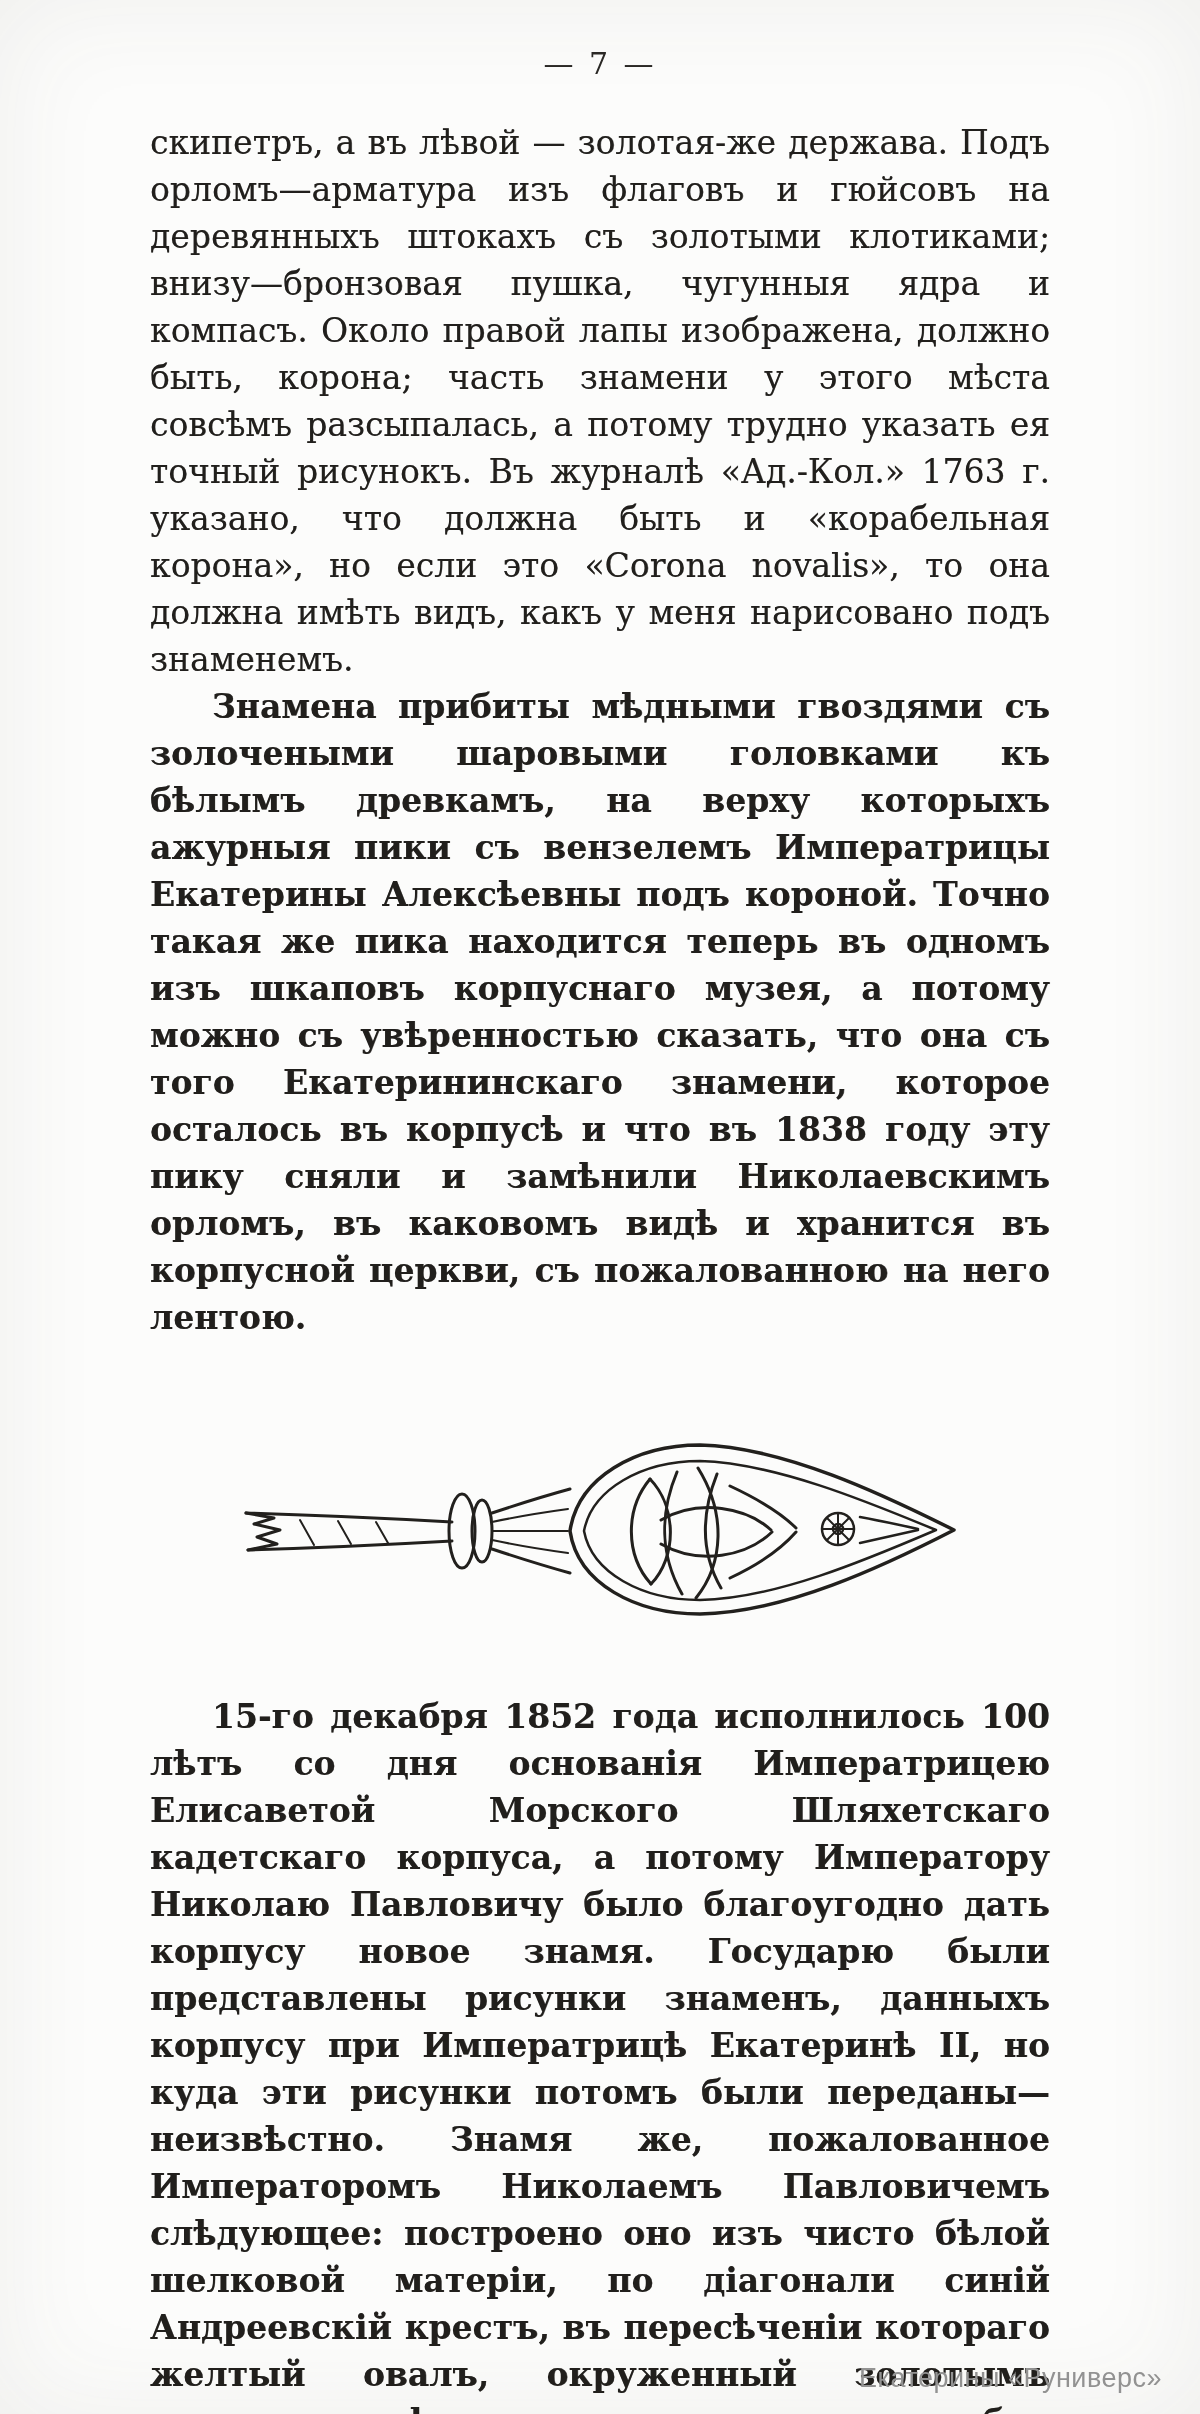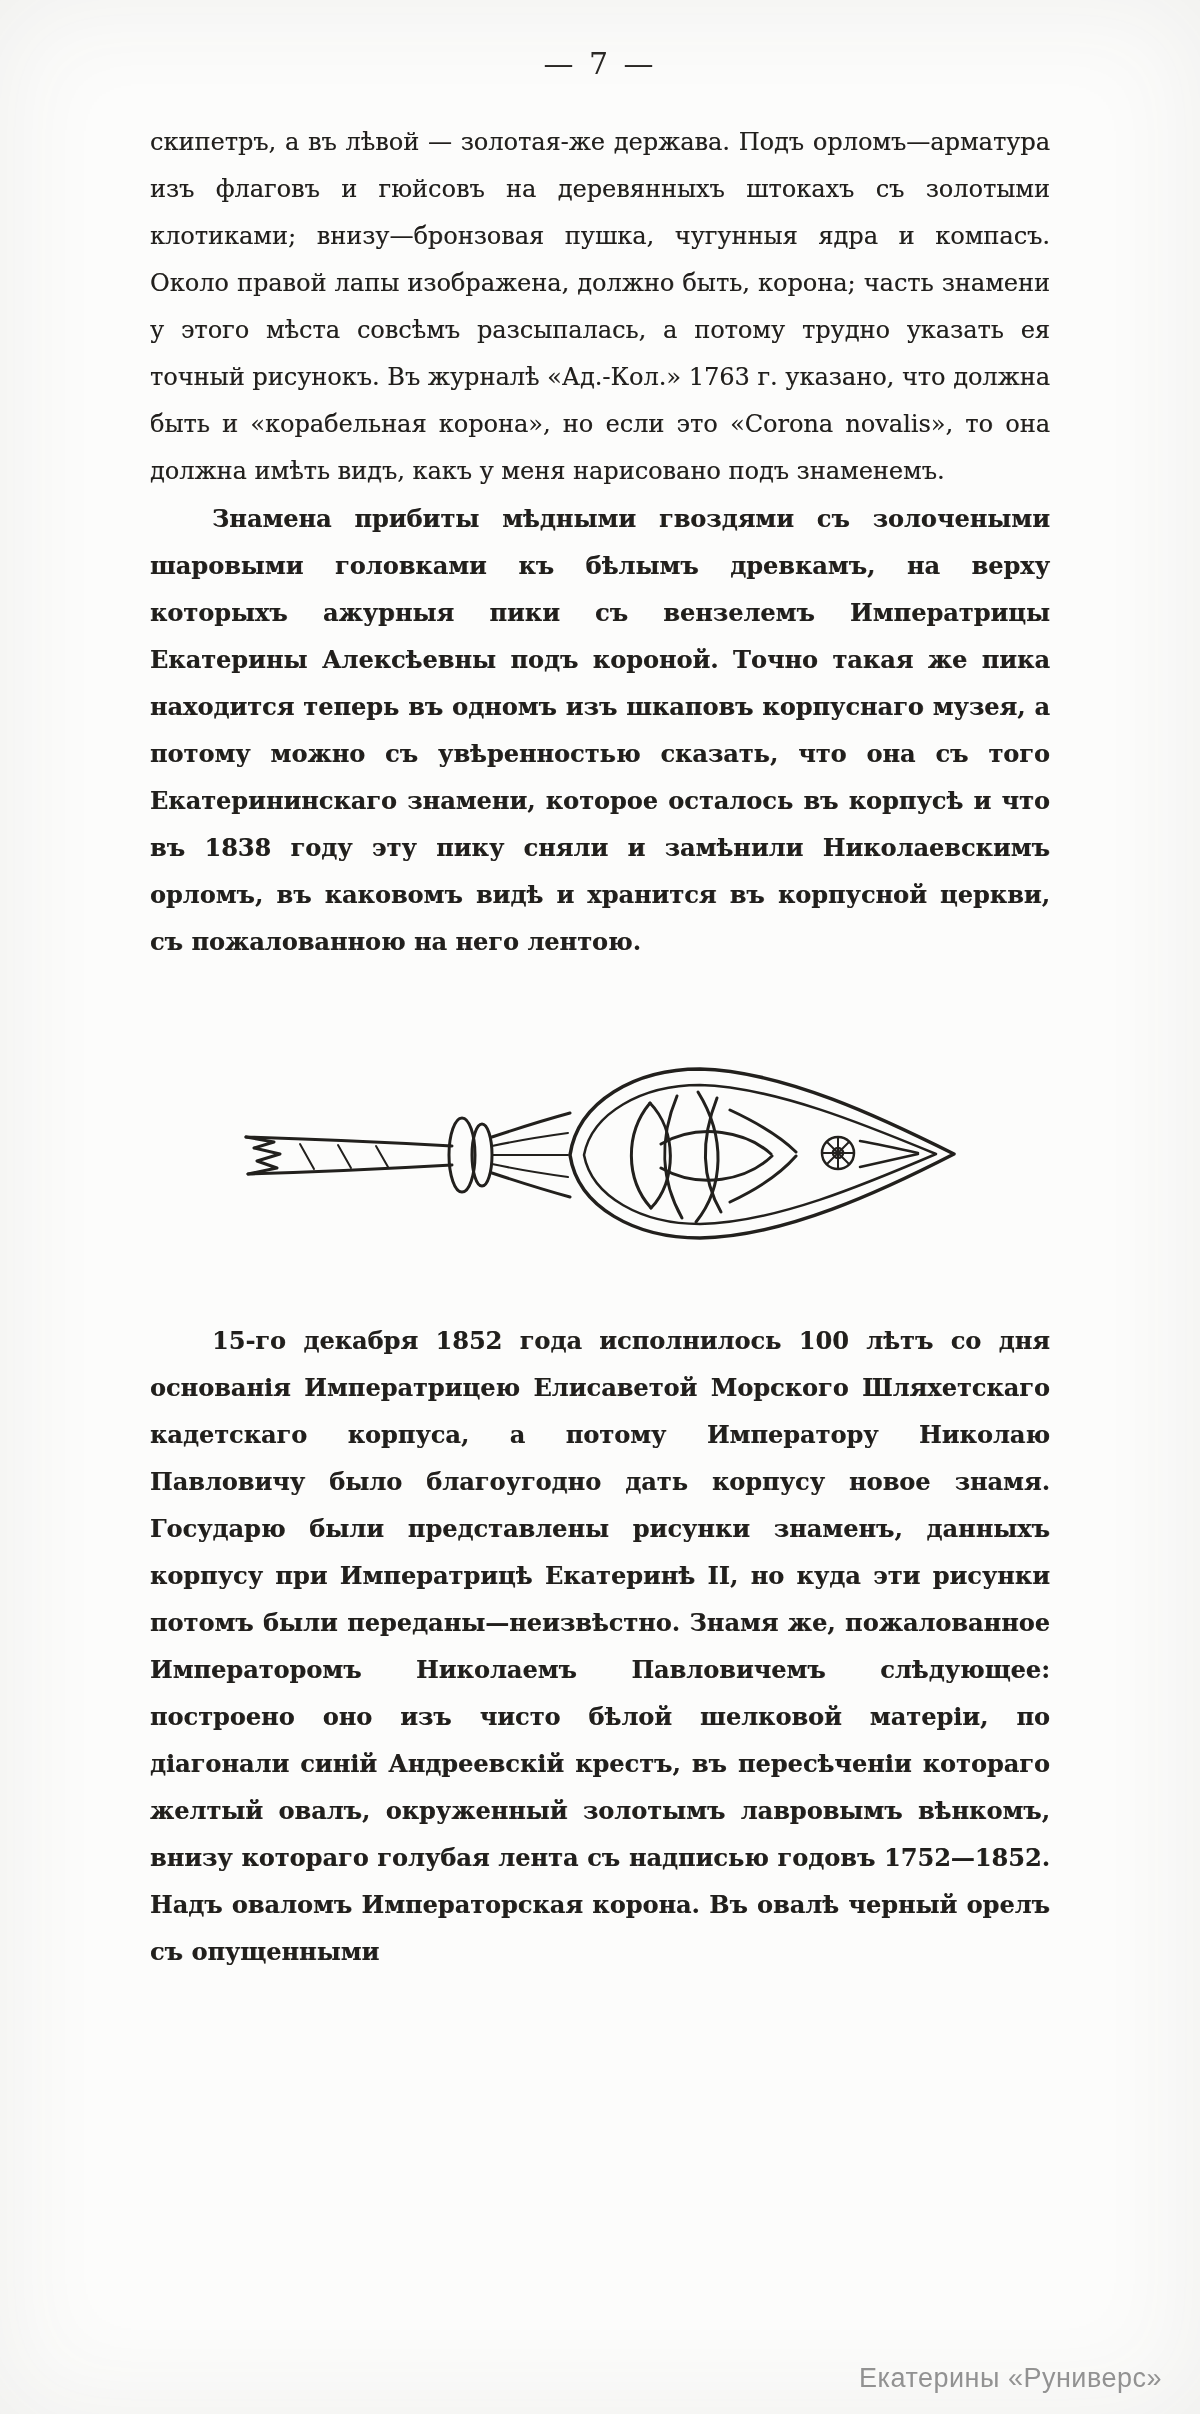--- a/index.html
+++ b/index.html
@@ -25,21 +25,21 @@
     font-size: 30px;
     letter-spacing: 3px;
     color: #2a2825;
   }
   .text-block {
     width: 900px;
     margin: 38px auto 0;
   }
   .para {
     margin: 0;
-    font-size: 24px;
+    font-size: 33px;
     line-height: 47px;
     text-align: justify;
     color: #211f1c;
     text-shadow: 0.3px 0 0 rgba(30, 28, 25, 0.55);
   }
   .para.indent { text-indent: 62px; font-weight: bold; }
   .illustration {
     display: block;
     width: 760px;
     margin: 76px auto 32px;

